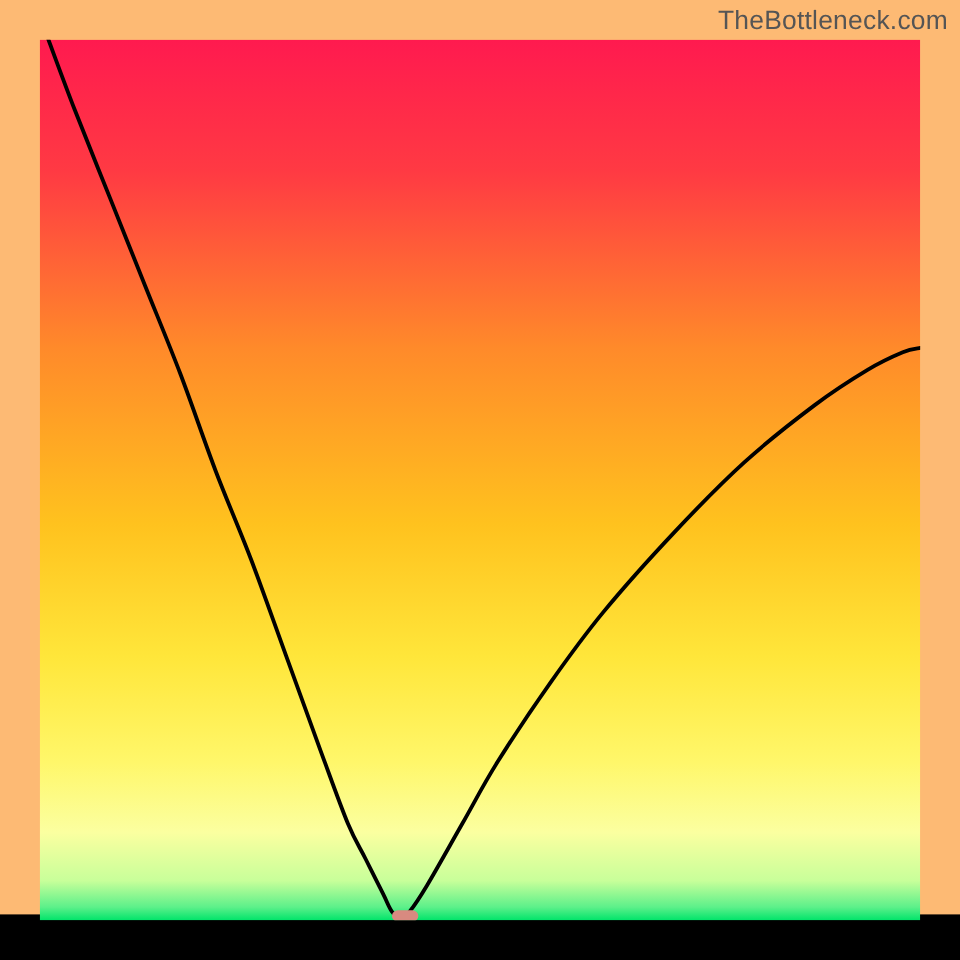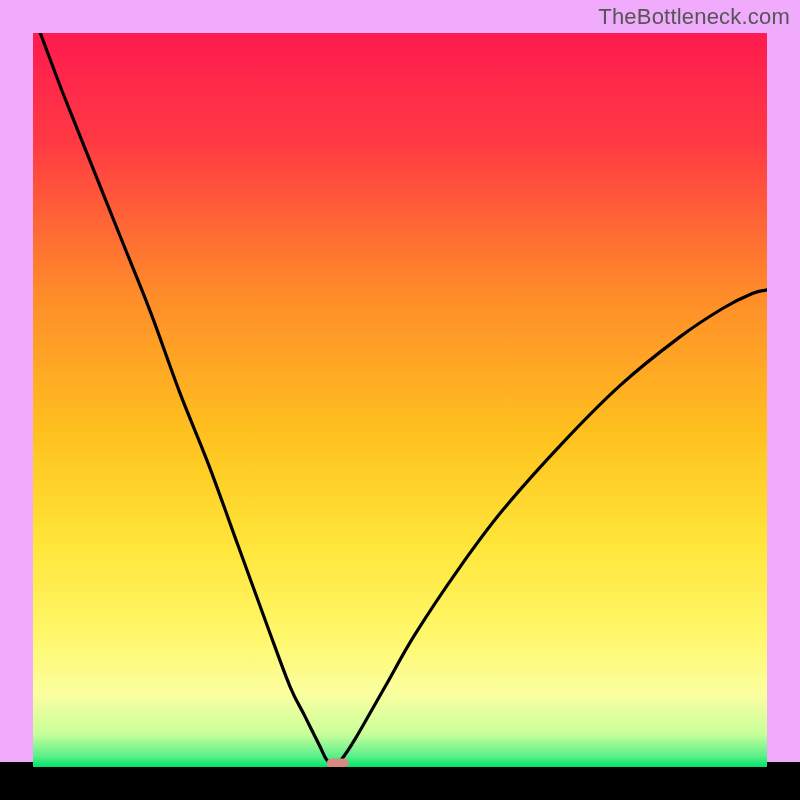--- a/index.html
+++ b/index.html
@@ -7,21 +7,21 @@
     padding: 0;
     width: 800px;
     height: 800px;
     background: #000;
     overflow: hidden;
   }
   .frame {
     position: absolute;
     left: 0; top: 0;
     width: 800px; height: 762px;
-    background: #f0abfc;
+    background: #fdba74;
   }
   .plotarea {
     position: absolute;
     left: 33px;
     top: 33px;
     width: 734px;
     height: 734px;
     overflow: hidden;
   }
   .watermark {

